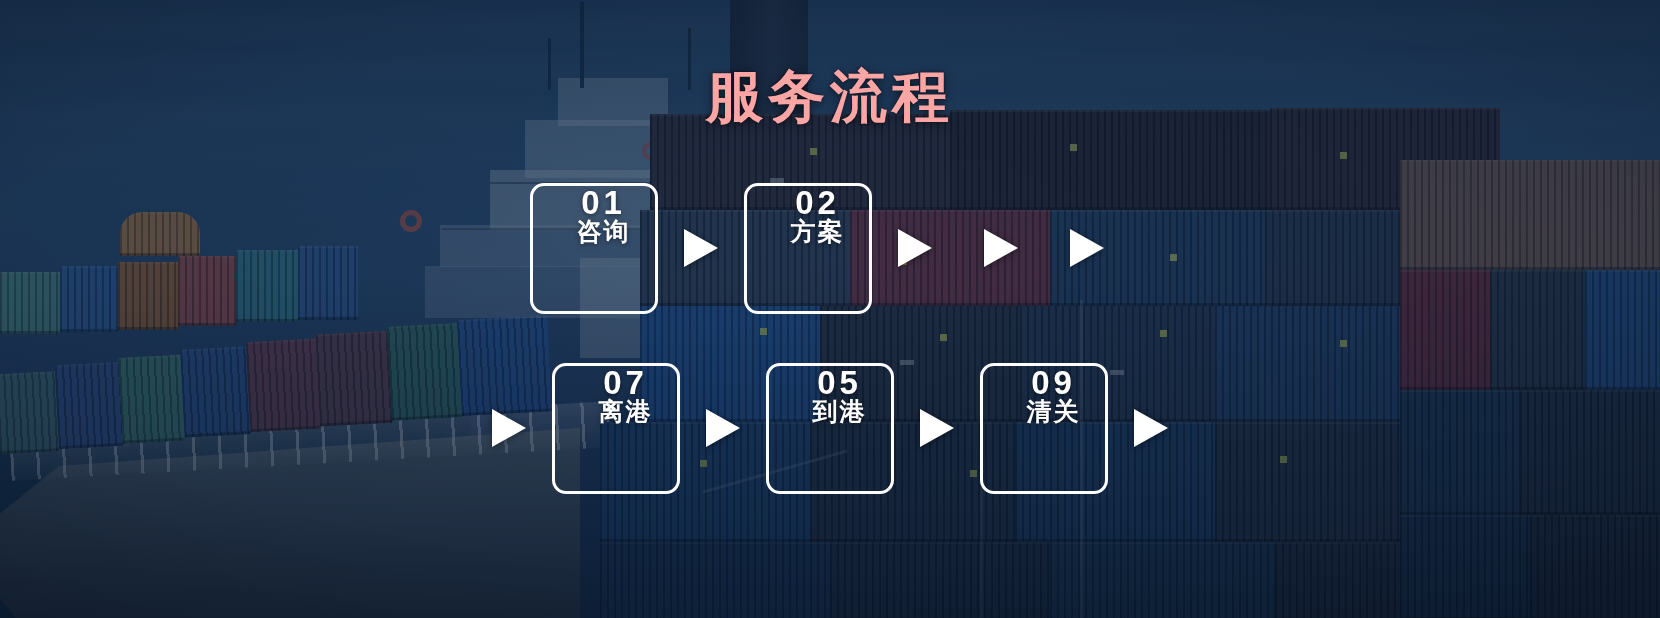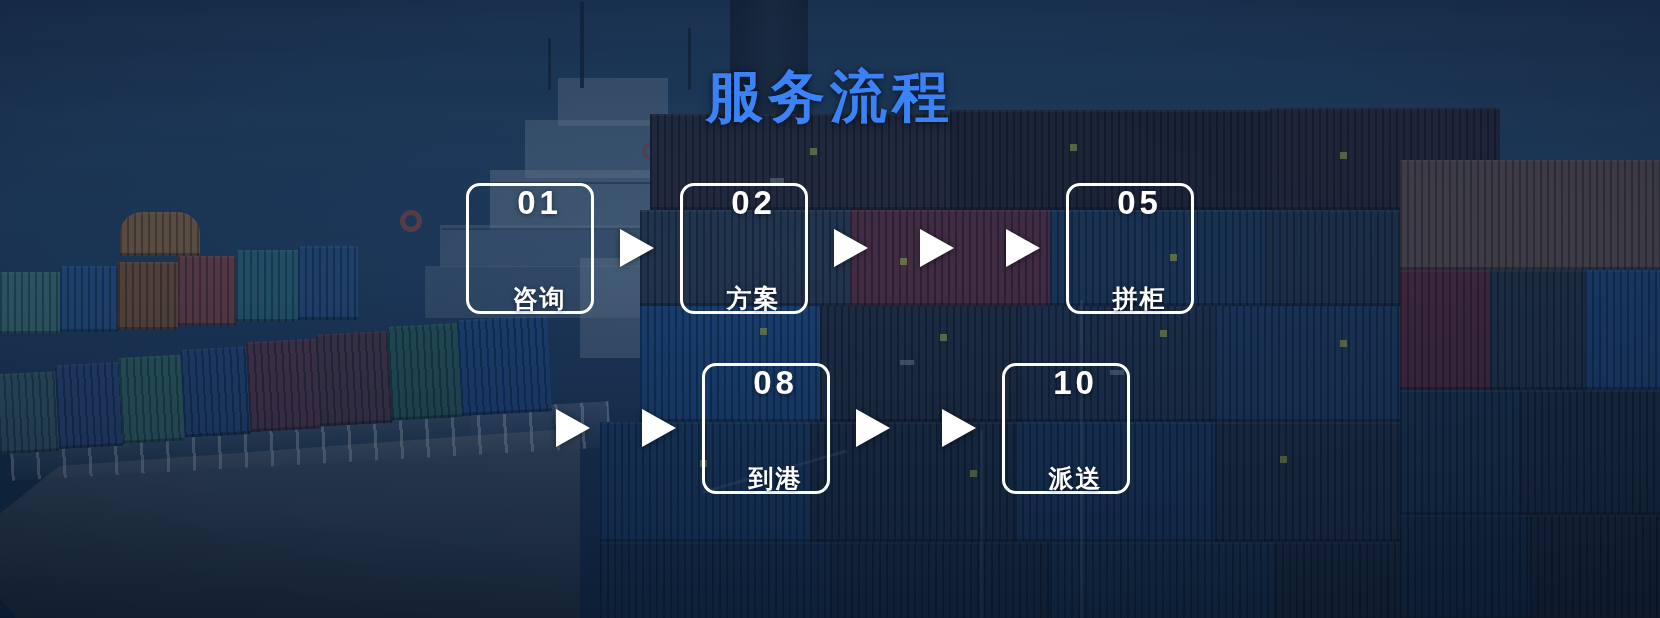--- a/index.html
+++ b/index.html
@@ -99,21 +99,21 @@
     position:absolute; inset:0;
     background: radial-gradient(130% 105% at 50% 48%, rgba(0,0,0,0) 40%, rgba(0,0,0,0.34) 100%);
   }
 
   
   .content { position: absolute; inset: 0; }
 
   .title {
     position: absolute; left: 0; right: 0; top: 68px;
     text-align: center;
-    color: #3b82f6;
+    color: #fca5a5;
     font-size: 57px;
     font-weight: bold;
     letter-spacing: 5px;
     line-height: 1;
     text-shadow: 0 2px 10px rgba(0,0,0,0.55), 0 0 2px rgba(0,0,0,0.6);
   }
 
   .rows { position: absolute; left: 0; top: 158px; width: 100%; }
 
   .row {
@@ -127,22 +127,21 @@
   .row.r2 { margin-top: 0px; }
 
   .card {
     width: 128px;
     height: 131px;
     border: 3px solid #ffffff;
     border-radius: 14px;
     display: flex;
     flex-direction: column;
     align-items: center;
-    justify-content: space-between;
-    gap: 6px;
+    justify-content: flex-start;
     flex: 0 0 auto;
     padding-left: 19px;
   }
   .card .num {
     color: #ffffff;
     font-size: 33px;
     font-weight: bold;
     letter-spacing: 4px;
     line-height: 1;
     text-shadow: 0 1px 5px rgba(0,0,0,0.5);
@@ -330,44 +329,44 @@
         </div>
         <div class="arrow">
             <i></i>
           </div>
         <div class="arrow">
             <i></i>
           </div>
         <div class="arrow">
             <i></i>
           </div>
+      </div>
+
+      <div class="row r2">
+        <div class="arrow">
+            <i></i>
+          </div>
+        <div class="card">
+          <div class="num">07</div>
+          <div class="lbl">离港</div>
+        </div>
+        <div class="arrow">
+            <i></i>
+          </div>
         <div class="card">
           <div class="num">05</div>
-          <div class="lbl">拼柜</div>
-        </div>
-      </div>
-
-      <div class="row r2">
-        <div class="arrow">
-            <i></i>
-          </div>
-        <div class="arrow">
-            <i></i>
-          </div>
-        <div class="card">
-          <div class="num">08</div>
           <div class="lbl">到港</div>
         </div>
         <div class="arrow">
             <i></i>
           </div>
-        <div class="arrow">
-            <i></i>
-          </div>
-        <div class="card">
-          <div class="num">10</div>
-          <div class="lbl">派送</div>
-        </div>
+        <div class="card">
+          <div class="num">09</div>
+          <div class="lbl">清关</div>
+        </div>
+        <div class="arrow">
+            <i></i>
+          </div>
       </div>
 
     </div>
   </div>
 </div>
 
 </body></html>

